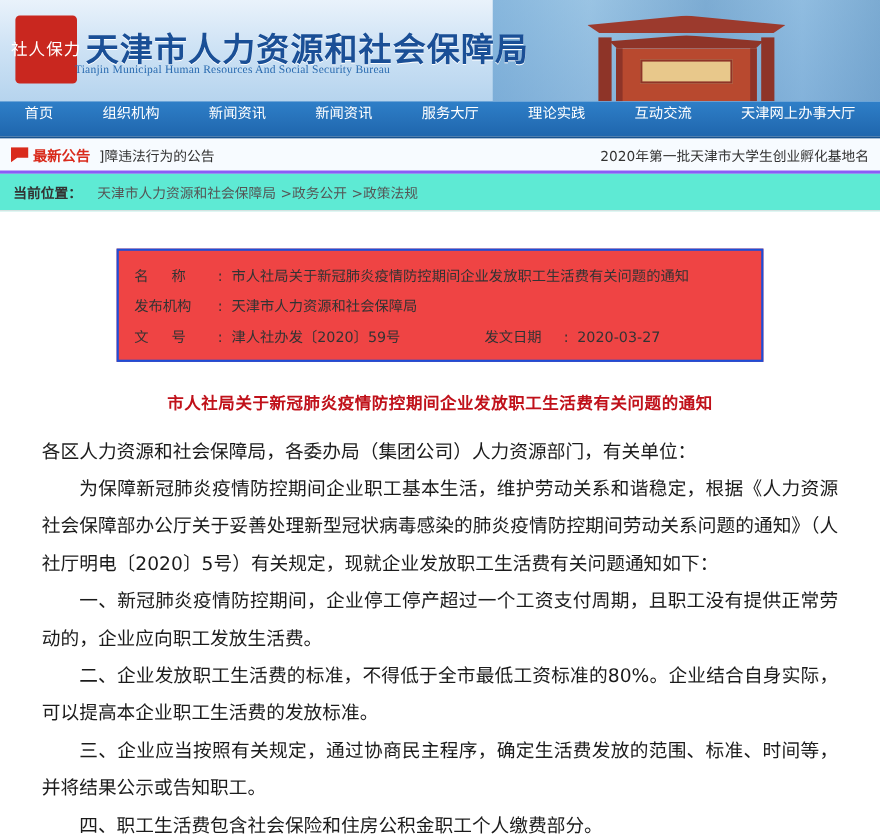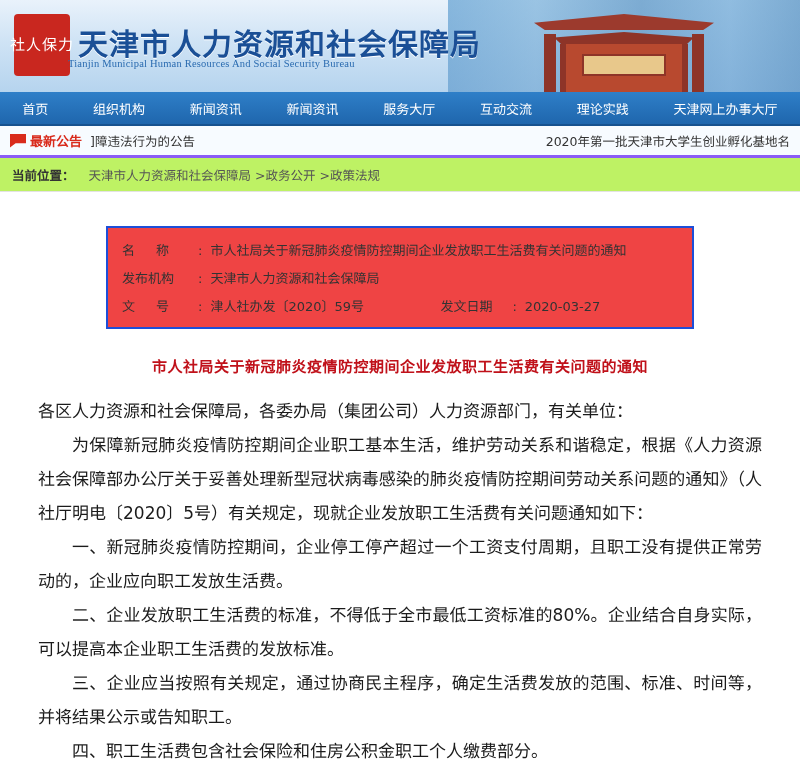--- a/index.html
+++ b/index.html
@@ -77,21 +77,21 @@
     position: absolute; left: 68px; top: 58px;
     font-size: 10.5px; color: #2a6bb0;
     letter-spacing: .2px;
     font-family: "Liberation Serif", serif;
   }
 
   
   .nav {
     width: 800px; height: 34px;
     background: linear-gradient(180deg, #2f7fc8 0%, #1f66ad 100%);
-    display: flex; align-items: center;
+    display: flex; align-items: flex-start;
     border-bottom: 2px solid #17528f;
   }
   .nav-item {
     flex: 1 1 auto;
     display: flex; align-items: center; justify-content: center;
     color: #ffffff; font-size: 13px;
     cursor: pointer; white-space: nowrap;
     font-family: "DejaVu Sans", sans-serif;
   }
 
@@ -120,21 +120,21 @@
   }
   .notice-text2 {
     font-size: 12.5px; color: #333; flex: none; max-width: 330px;
     white-space: nowrap; overflow: hidden; text-align: right;
     font-family: "DejaVu Sans", sans-serif;
   }
 
   
   .crumb-wrap {
     width: 800px; height: 34px;
-    background: #bef264;
+    background: #5eead4;
     border-bottom: 1px solid #e3e3e3;
     display: flex; align-items: center;
     font-size: 12.5px;
     font-family: "DejaVu Sans", sans-serif;
   }
   .crumb-label { color: #333; padding: 0 14px 0 12px; font-weight: bold; }
   .crumb-path { color: #555; }
 
   
   .doc {
@@ -200,22 +200,22 @@
   <div class="title-cn">天津市人力资源和社会保障局</div>
   <div class="title-en">Tianjin Municipal Human Resources And Social Security Bureau</div>
 </div>
 
 <div class="nav">
   <div class="nav-item">首页</div>
   <div class="nav-item">组织机构</div>
   <div class="nav-item">新闻资讯</div>
   <div class="nav-item">新闻资讯</div>
   <div class="nav-item">服务大厅</div>
+  <div class="nav-item">理论实践</div>
   <div class="nav-item">互动交流</div>
-  <div class="nav-item">理论实践</div>
   <div class="nav-item">天津网上办事大厅</div>
 </div>
 
 <div class="notice-bar">
   <div class="notice-flag"></div>
   <div class="notice-label">最新公告</div>
   <div class="notice-text">]障违法行为的公告</div>
   <div class="notice-text2">2020年第一批天津市大学生创业孵化基地名</div>
 </div>
 

